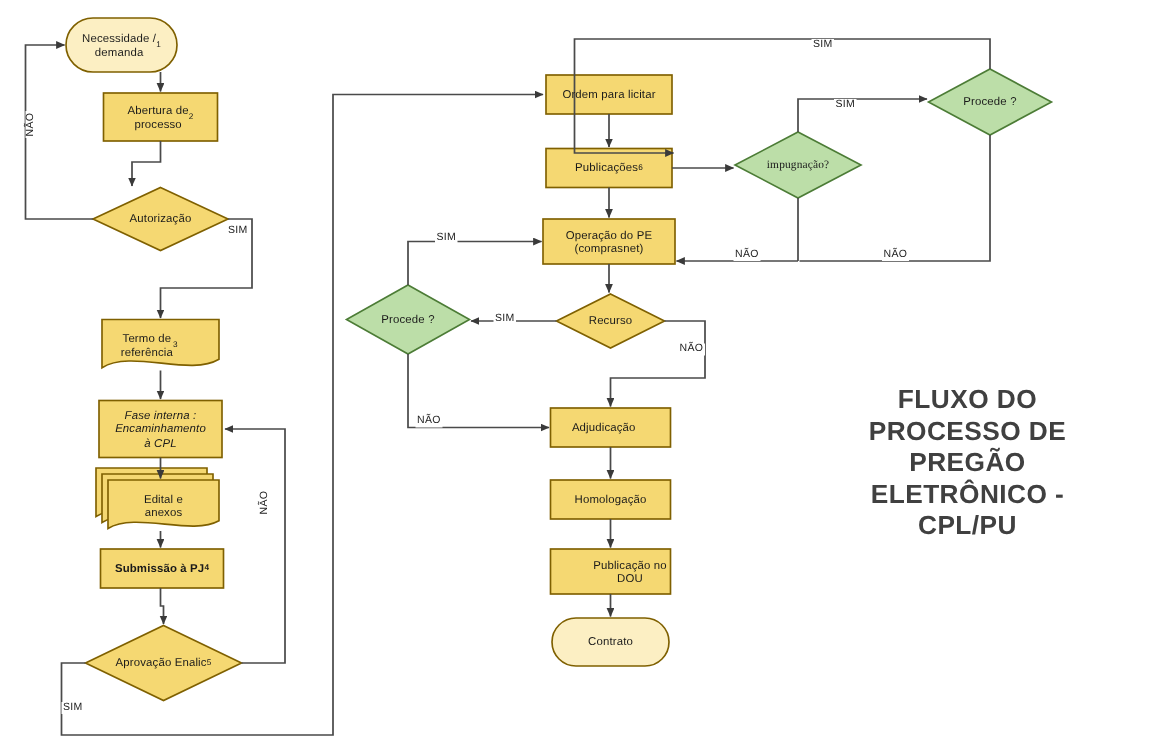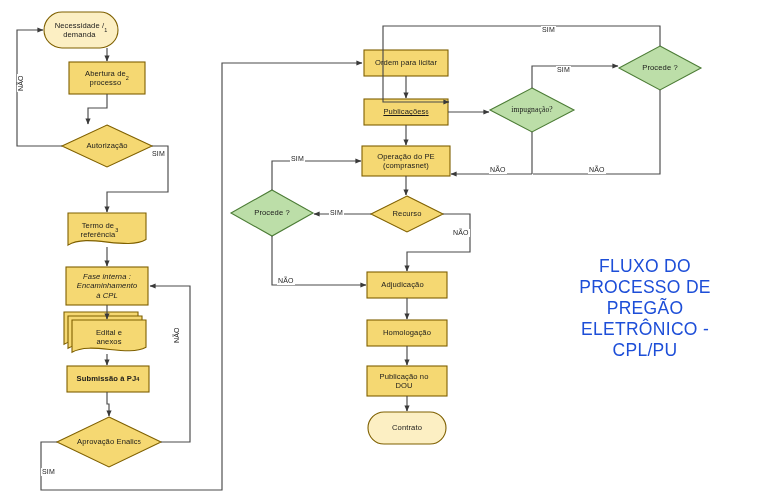--- a/index.html
+++ b/index.html
@@ -30,23 +30,23 @@
   }
   .edgelabel.vert{
      transform-origin:left top;
   }
   #title{
      position:absolute;
      left:528px;top:256px;width:234px;
      text-align:center;
      font-size:17.5px;
      line-height:21px;
-     color:#1d4ed8;
+     color:#404040;
      letter-spacing:.3px;
-     font-weight:400;
+     font-weight:700;
      white-space:pre-line;
   }
   sup{font-size:.72em;vertical-align:super;line-height:0;}
 </style>
 </head>
 <body>
 
 <div id="stage">
 
   <svg width="768" height="500" viewBox="0 0 768 500">
@@ -128,27 +128,27 @@
       <div class="nodelabel" style="left: 68px; top: 213px; width: 63px; height: 34px;"><span>Termo de
 referência </span><sup>3</sup></div>
       <div class="nodelabel" style="left: 66px; top: 267px; width: 82px; height: 38px; font-style: italic;"><span>Fase interna :
 Encaminhamento
 à CPL</span></div>
       <div class="nodelabel" style="left: 72px; top: 320px; width: 74px; height: 34px;"><span>Edital e
 anexos</span></div>
       <div class="nodelabel" style="left: 67px; top: 366px; width: 82px; height: 26px; font-weight: bold;"><span>Submissão à PJ</span><sup>4</sup></div>
       <div class="nodelabel" style="left: 57px; top: 417px; width: 104px; height: 50px;"><span>Aprovação Enalic</span><sup>5</sup></div>
       <div class="nodelabel" style="left: 364px; top: 50px; width: 84px; height: 26px; border-radius: 10px;"><span>Ordem para licitar</span></div>
-      <div class="nodelabel" style="left: 364px; top: 99px; width: 84px; height: 26px; text-decoration: underline;"><span>Publicações</span><sup>6</sup></div>
+      <div class="nodelabel" style="left: 364px; top: 99px; width: 84px; height: 26px;"><span>Publicações</span><sup>6</sup></div>
       <div class="nodelabel" style="left: 362px; top: 146px; width: 88px; height: 30px;"><span>Operação do PE
 (comprasnet)</span></div>
       <div class="nodelabel" style="left: 371px; top: 196px; width: 72px; height: 36px;"><span>Recurso</span></div>
       <div class="nodelabel" style="left: 367px; top: 272px; width: 71px; height: 26px;"><span>Adjudicação</span></div>
       <div class="nodelabel" style="left: 367px; top: 320px; width: 80px; height: 26px;"><span>Homologação</span></div>
-      <div class="nodelabel" style="left: 367px; top: 366px; width: 74px; height: 30px;"><span>Publicação no
+      <div class="nodelabel" style="left: 367px; top: 366px; width: 74px; height: 30px; padding-left: 16px;"><span>Publicação no
 DOU</span></div>
       <div class="nodelabel" style="left: 368px; top: 412px; width: 78px; height: 32px;"><span>Contrato</span></div>
       <div class="nodelabel" style="left: 490px; top: 88px; width: 84px; height: 44px; font-family: Liberation Serif, serif;"><span>impugnação?</span></div>
       <div class="nodelabel" style="left: 619px; top: 46px; width: 82px; height: 44px;"><span>Procede ?</span></div>
       <div class="nodelabel" style="left: 231px; top: 190px; width: 82px; height: 46px;"><span>Procede ?</span></div>
     </div>
   <div id="edgelabels">
       <div class="edgelabel vert" style="left: 17px; top: 92px; transform: rotate(-90deg);">NÃO</div>
       <div class="edgelabel" style="left: 151px; top: 150px;">SIM</div>
       <div class="edgelabel vert" style="left: 173px; top: 344px; transform: rotate(-90deg);">NÃO</div>

